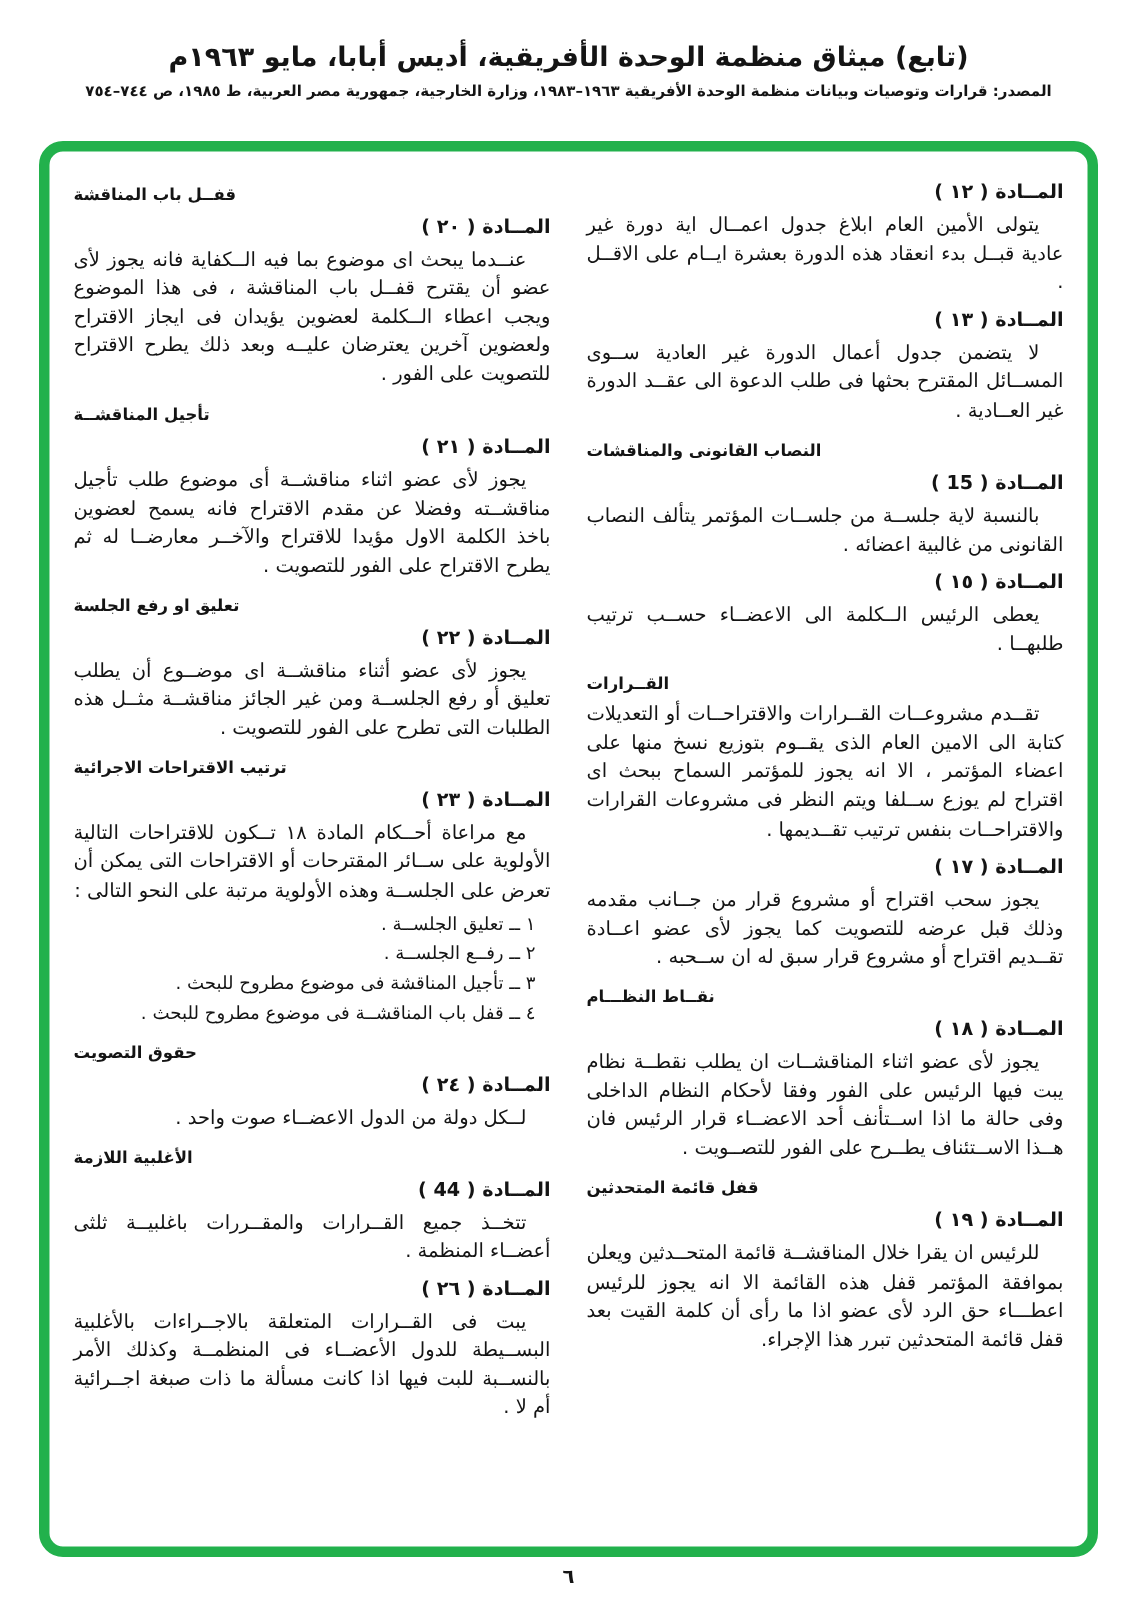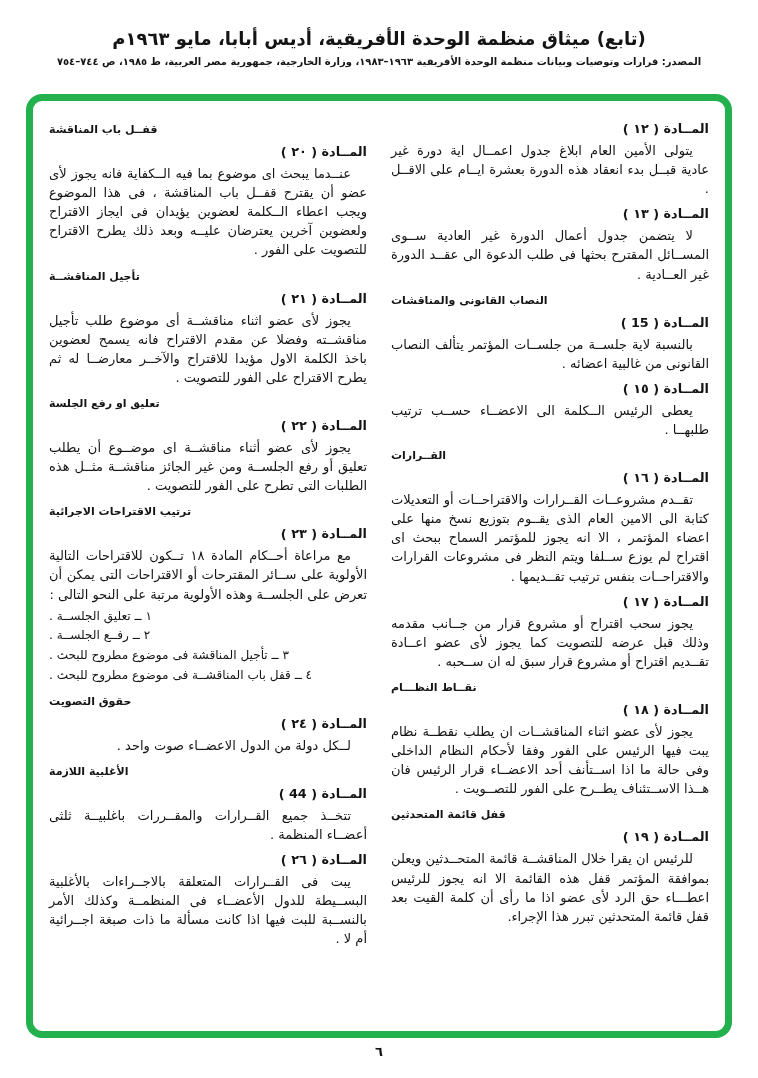--- a/index.html
+++ b/index.html
@@ -67,21 +67,21 @@
     text-align:justify;
     text-justify:inter-word;
     margin:0 0 3px 0;
     text-indent:16px;
   }
   .item{
     font-size:12.1px;
     line-height:1.55;
     margin:0 0 1px 0;
     padding-right:10px;
-    text-align:left;
+    text-align:right;
   }
   .page-number{
     position:absolute;
     left:0;right:0;
     top:1044px;
     text-align:center;
     font-size:13px;
     font-weight:bold;
   }
 </style>
@@ -99,21 +99,20 @@
         <div class="art">المــادة ( ١٢ )</div>
         <div class="para">يتولى الأمين العام ابلاغ جدول اعمــال اية دورة غير عادية قبــل بدء انعقاد هذه الدورة بعشرة ايــام على الاقــل .</div>
         <div class="art">المــادة ( ١٣ )</div>
         <div class="para">لا يتضمن جدول أعمال الدورة غير العادية ســوى المســائل المقترح بحثها فى طلب الدعوة الى عقــد الدورة غير العــادية .</div>
         <div class="sec">النصاب القانونى والمناقشات</div>
         <div class="art">المــادة ( 15 )</div>
         <div class="para">بالنسبة لاية جلســة من جلســات المؤتمر يتألف النصاب القانونى من غالبية اعضائه .</div>
         <div class="art">المــادة ( ١٥ )</div>
         <div class="para">يعطى الرئيس الــكلمة الى الاعضــاء حســب ترتيب طلبهــا .</div>
         <div class="sec">القــرارات</div>
-        <div class="art">المــادة ( ١٦ )</div>
         <div class="para">تقــدم مشروعــات القــرارات والاقتراحــات أو التعديلات كتابة الى الامين العام الذى يقــوم بتوزيع نسخ منها على اعضاء المؤتمر ، الا انه يجوز للمؤتمر السماح ببحث اى اقتراح لم يوزع ســلفا ويتم النظر فى مشروعات القرارات والاقتراحــات بنفس ترتيب تقــديمها .</div>
         <div class="art">المــادة ( ١٧ )</div>
         <div class="para">يجوز سحب اقتراح أو مشروع قرار من جــانب مقدمه وذلك قبل عرضه للتصويت كما يجوز لأى عضو اعــادة تقــديم اقتراح أو مشروع قرار سبق له ان ســحبه .</div>
         <div class="sec">نقــاط النظـــام</div>
         <div class="art">المــادة ( ١٨ )</div>
         <div class="para">يجوز لأى عضو اثناء المناقشــات ان يطلب نقطــة نظام يبت فيها الرئيس على الفور وفقا لأحكام النظام الداخلى وفى حالة ما اذا اســتأنف أحد الاعضــاء قرار الرئيس فان هــذا الاســتئناف يطــرح على الفور للتصــويت .</div>
         <div class="sec">قفل قائمة المتحدثين</div>
         <div class="art">المــادة ( ١٩ )</div>
         <div class="para">للرئيس ان يقرا خلال المناقشــة قائمة المتحــدثين ويعلن بموافقة المؤتمر قفل هذه القائمة الا انه يجوز للرئيس اعطـــاء حق الرد لأى عضو اذا ما رأى أن كلمة القيت بعد قفل قائمة المتحدثين تبرر هذا الإجراء.</div>
       </div>

